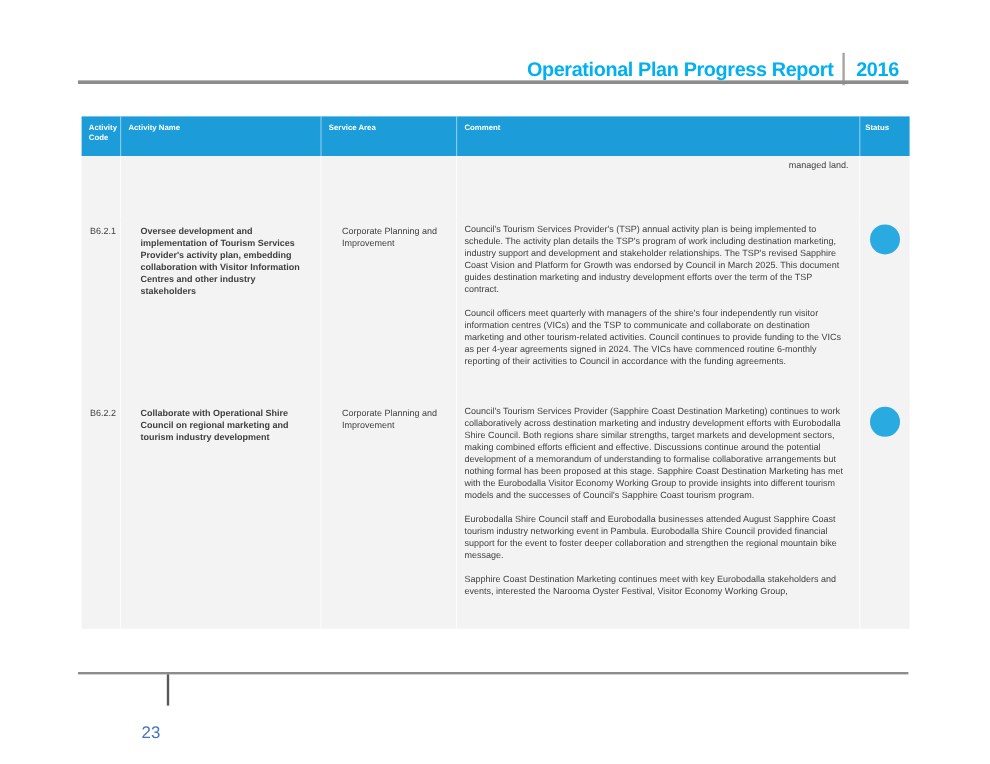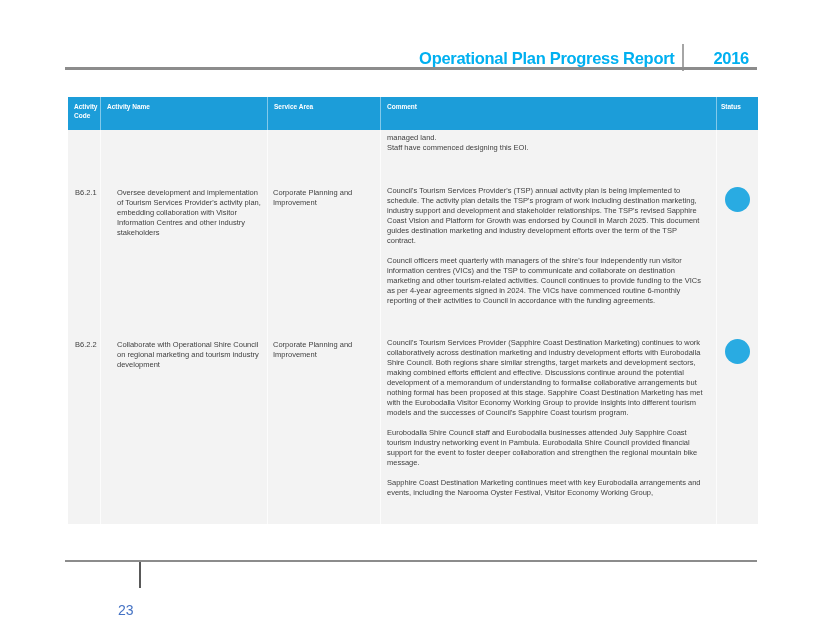--- a/index.html
+++ b/index.html
@@ -8,21 +8,21 @@
     position:relative; width:825px; height:637px; background:#ffffff;
     font-family:"Liberation Sans", sans-serif; color:#3f3f3f; overflow:hidden;
   }
   
   .doc-header {
     position:absolute; top:44px; right:76px;
     display:flex; align-items:center;
   }
   .doc-title, .doc-year {
     color:#00B0F0; font-weight:bold; font-size:16.5px; line-height:20px;
-    letter-spacing:-0.3px; white-space:nowrap;margin-left:20px;
+    letter-spacing:-0.3px; white-space:nowrap;
   }
   .header-vbar {
     width:2px; height:27px; background:#a6a6a6; margin:0 9px 0 8px;
   }
   .header-rule {
     position:absolute; top:67px; left:65px; width:692px; height:3px; background:#8c8c8c;
   }
   
   .op-table { position:absolute; left:68px; top:97px; width:690px; }
   .t-head {
@@ -38,25 +38,25 @@
   .t-row {
     display:grid; grid-template-columns:33px 167px 113px 336px 41px;
     overflow:hidden;
   }
   .t-row .cell {
     font-size:7.5px; line-height:10px; overflow:hidden;
     border-right:1px solid rgba(255,255,255,0.7);
   }
   .t-row .cell:last-child { border-right:none; }
   .cell.code    { padding:5px 1px 0 7px; }
-  .cell.name    { padding:5px 6px 0 16px; }
-  .cell.service { padding:5px 6px 0 5px; }
+  .cell.name    { padding:5px 6px 0 16px;font-weight:bold; }
+  .cell.service { padding:5px 6px 0 5px;margin-left:12px; }
   .cell.comment { padding:3px 9px 0 6px; }
   .cell.comment p { margin:0 0 10px 0; }
-  .cell.comment .line { margin:0; }
+  .cell.comment .line { margin:0;text-align:right; }
   .row-cont  { height:53px; }
   .row-b621  { height:152px; }
   .row-b622  { height:189px; }
   .status-circle {
     width:25px; height:25px; border-radius:50%; background:#29ABE2;
     margin:4px auto 0 auto;
   }
   
   .footer-rule {
     position:absolute; top:560px; left:65px; width:692px; height:2px; background:#8c8c8c;
@@ -92,21 +92,20 @@
     </div>
 
     <div class="t-body">
 
       <div class="t-row row-cont">
         <div class="cell code"></div>
         <div class="cell name"></div>
         <div class="cell service"></div>
         <div class="cell comment">
           <div class="line">managed land.</div>
-          <div class="line">Staff have commenced designing this EOI.</div>
         </div>
         <div class="cell status"></div>
       </div>
 
       <div class="t-row row-b621">
         <div class="cell code">B6.2.1</div>
         <div class="cell name">Oversee development and implementation of Tourism Services Provider's activity plan, embedding collaboration with Visitor Information Centres and other industry stakeholders</div>
         <div class="cell service">Corporate Planning and Improvement</div>
         <div class="cell comment">
           <p>Council's Tourism Services Provider's (TSP) annual activity plan is being implemented to schedule. The activity plan details the TSP's program of work including destination marketing, industry support and development and stakeholder relationships. The TSP's revised Sapphire Coast Vision and Platform for Growth was endorsed by Council in March 2025. This document guides destination marketing and industry development efforts over the term of the TSP contract.</p>
@@ -116,22 +115,22 @@
           <div class="status-circle"></div>
         </div>
       </div>
 
       <div class="t-row row-b622">
         <div class="cell code">B6.2.2</div>
         <div class="cell name">Collaborate with Operational Shire Council on regional marketing and tourism industry development</div>
         <div class="cell service">Corporate Planning and Improvement</div>
         <div class="cell comment">
           <p>Council's Tourism Services Provider (Sapphire Coast Destination Marketing) continues to work collaboratively across destination marketing and industry development efforts with Eurobodalla Shire Council. Both regions share similar strengths, target markets and development sectors, making combined efforts efficient and effective. Discussions continue around the potential development of a memorandum of understanding to formalise collaborative arrangements but nothing formal has been proposed at this stage. Sapphire Coast Destination Marketing has met with the Eurobodalla Visitor Economy Working Group to provide insights into different tourism models and the successes of Council's Sapphire Coast tourism program.</p>
-          <p>Eurobodalla Shire Council staff and Eurobodalla businesses attended July Sapphire Coast tourism industry networking event in Pambula. Eurobodalla Shire Council provided financial support for the event to foster deeper collaboration and strengthen the regional mountain bike message.</p>
-          <p>Sapphire Coast Destination Marketing continues meet with key Eurobodalla arrangements and events, including the Narooma Oyster Festival, Visitor Economy Working Group,</p>
+          <p>Eurobodalla Shire Council staff and Eurobodalla businesses attended August Sapphire Coast tourism industry networking event in Pambula. Eurobodalla Shire Council provided financial support for the event to foster deeper collaboration and strengthen the regional mountain bike message.</p>
+          <p>Sapphire Coast Destination Marketing continues meet with key Eurobodalla stakeholders and events, interested the Narooma Oyster Festival, Visitor Economy Working Group,</p>
         </div>
         <div class="cell status">
           <div class="status-circle"></div>
         </div>
       </div>
 
     </div>
   </div>
 
   <div class="footer-rule"></div>

